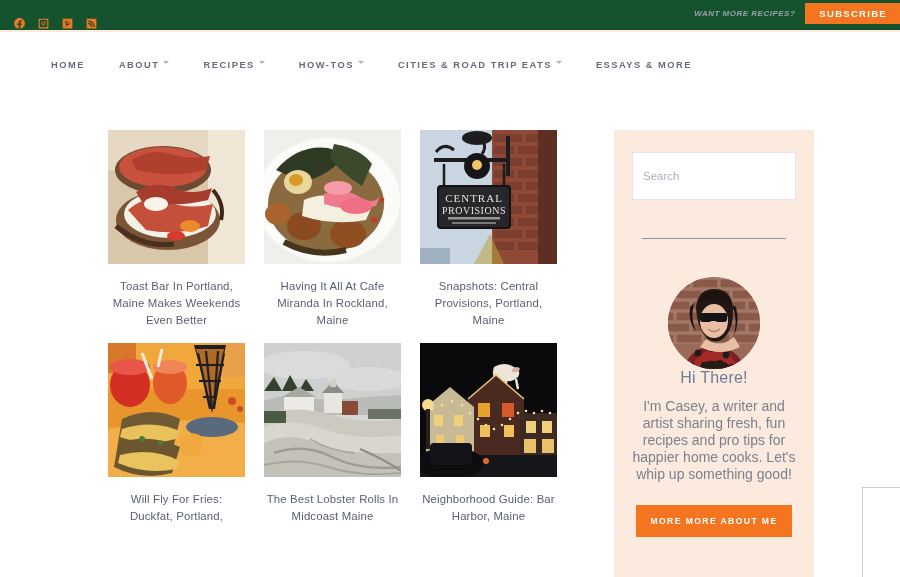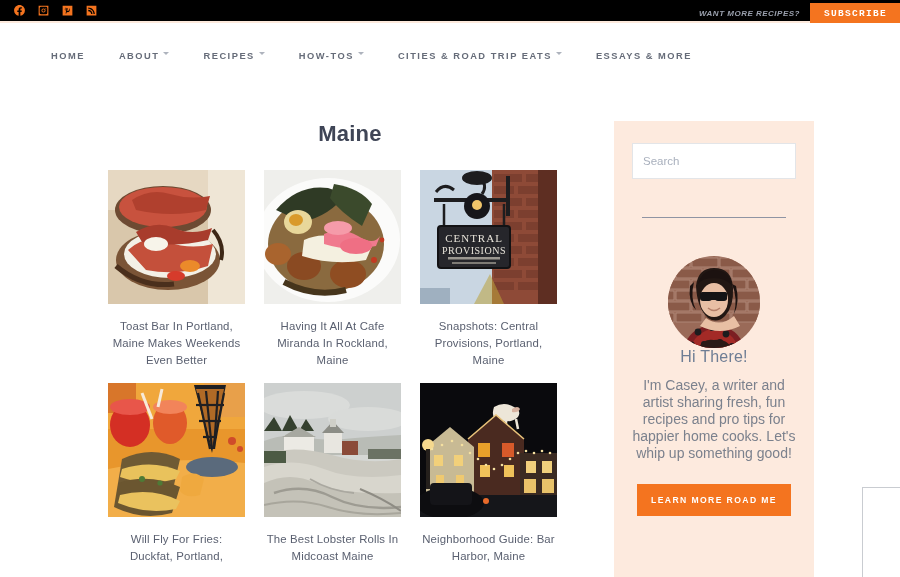--- a/index.html
+++ b/index.html
@@ -8,24 +8,24 @@
     width: 900px; height: 577px;
     overflow: hidden;
     background: #ffffff;
     font-family: "Liberation Sans", sans-serif;
     color: #4a4f5c;
   }
   .page { position: relative; width: 900px; height: 577px; overflow: hidden; }
 
   
   .topbar {
-    height: 23px; width: 100%;
-    display: flex; align-items: center;
+    height: 32px; width: 100%;
+    display: flex; align-items: flex-end;
     border-bottom: 2px solid #fdeadd;
-    background: #000000;
+    background: #14532d;
     position: relative;
   }
   .social {
     display: flex; align-items: center; gap: 11px;
     margin-left: 13px;
   }
   .social-icon {
     width: 13px; height: 13px;
     display: inline-flex; align-items: center; justify-content: center;
     color: #f4741f;
@@ -44,21 +44,21 @@
     margin-right: 10px;
     white-space: nowrap;
   }
   .subscribe-btn {
     background: #f4741f; color: #fff;
     font-size: 9.5px; font-weight: bold; letter-spacing: 1.3px;
     padding: 6px 13px 6px 14px;
     border: none; cursor: pointer;
     height: 21px; line-height: 9px;
     white-space: nowrap;
-    font-family: Liberation Mono, monospace;
+    font-family: Liberation Sans, sans-serif;
   }
 
   
   .header {
     height: 65px;
     display: flex; align-items: center;
     position: relative;
     background: #fff;
   }
   .logo {
@@ -153,21 +153,21 @@
   
   .sidebar {
     width: 200px;
     margin-left: 22px;
     background: #fdeade;
     padding: 22px 18px 26px 18px;
     align-self: flex-start;
     min-height: 460px;
   }
   .search-input {
-    width: 100%; height: 36px;
+    width: 100%; height: 48px;
     border: 1px solid #e3e5e8;
     background: #fff;
     font-size: 11.5px;
     color: #8d95a3;
     padding: 0 10px;
     font-family: "Liberation Sans", sans-serif;
     outline: none;
   }
   .search-input::placeholder { color: #a9b0bd; }
   .divider {
@@ -279,21 +279,20 @@
         <span>ESSAYS &amp; MORE</span>
 
       </div>
 
     </div>
   </div>
 
   <div class="content">
 
     <div class="main">
-      <h1 class="page-title">Maine</h1>
 
       <div class="grid">
 
         <div class="card">
           <div class="card-thumb">
             <svg viewBox="0 0 137 134" preserveAspectRatio="xMidYMid slice">
               <rect width="137" height="134" fill="#d9c7ab"></rect>
               <rect x="0" y="0" width="137" height="40" fill="#e6d8c2"></rect>
               <rect x="100" y="0" width="37" height="134" fill="#efe6d6"></rect>
               <ellipse cx="55" cy="40" rx="48" ry="24" fill="#6d4a32"></ellipse>
@@ -562,19 +561,19 @@
           <rect x="32" y="36" width="12" height="9" rx="3" fill="#141416"></rect>
           <rect x="47" y="36" width="12" height="9" rx="3" fill="#141416"></rect>
           <path d="M40 52 q6 5 12 0" stroke="#b5806a" stroke-width="1.6" fill="none"></path>
           <path d="M38 62 q14 10 28-2 l6 10 q-20 10-40 0z" fill="#e8bfa4"></path>
           <path d="M30 92 q6-10 16-8 q12-2 18 8z" fill="#2a1a16"></path>
         </svg>
       </div>
 
       <div class="hi-there">Hi There!</div>
       <div class="bio">I'm Casey, a writer and artist sharing fresh, fun recipes and pro tips for happier home cooks. Let's whip up something good!</div>
-      <button class="learn-btn">LEARN MORE ROAD ME</button>
+      <button class="learn-btn">MORE MORE ABOUT ME</button>
     </div>
   </div>
 
   <div class="corner-panel"></div>
 
 </div>
 
 </body></html>

